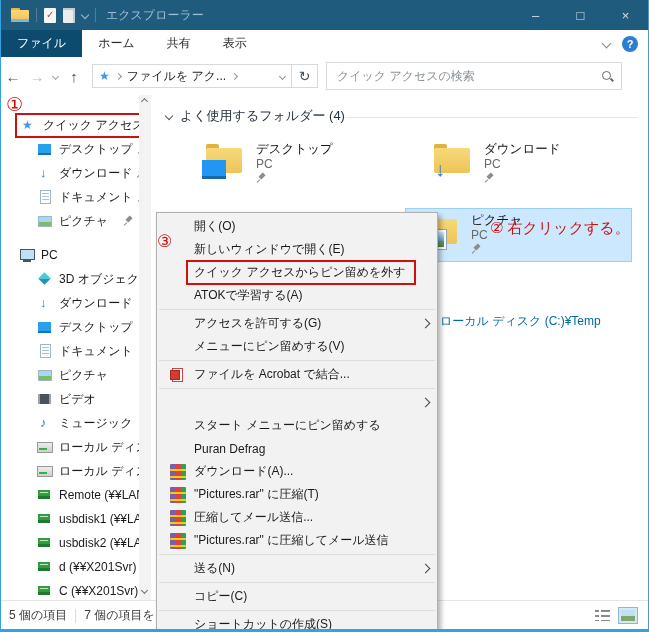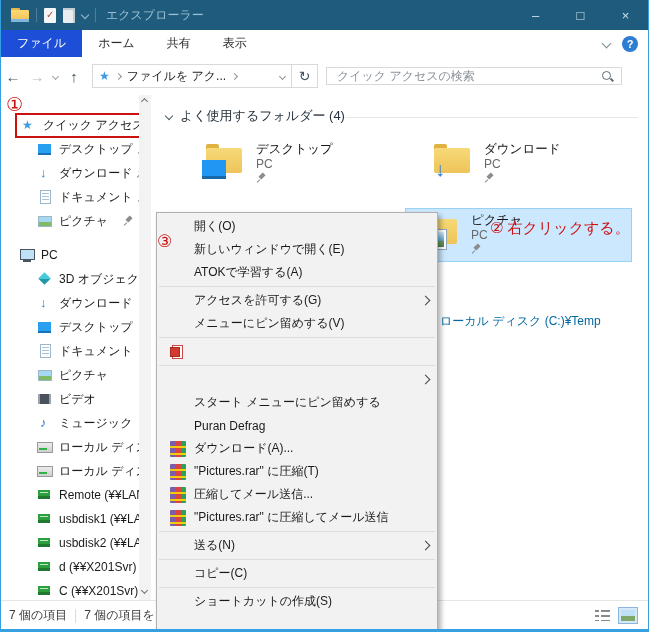--- a/index.html
+++ b/index.html
@@ -20,33 +20,33 @@
   .ic-checkdoc::after{content:"✓";position:absolute;left:2px;top:1px;color:#a5523b;font-size:10px;font-weight:bold;}
   .ic-doc{width:12px;height:15px;background:#e9edf0;border-radius:1px;box-shadow:inset -2px 2px 0 #c2ccd3;}
   .chev{display:inline-block;width:6px;height:6px;border-right:1.5px solid #5a6b78;border-bottom:1.5px solid #5a6b78;transform:rotate(45deg);}
   .chev.right{transform:rotate(-45deg);}
   .chev.up{transform:rotate(-135deg);}
   .chev.lite{border-color:#9fc0d4;width:5px;height:5px;}
   
   .ribbon{position:absolute;left:0;top:30px;right:0;height:27px;background:#fff;border-bottom:1px solid #d8dde2;display:flex;align-items:stretch;}
   .rtabs{display:flex;flex:1;}
   .rtab{padding:0 16px;display:flex;align-items:center;font-size:12px;color:#2b2b2b;}
-  .rtab.active{background:#1d4ed8;color:#fff;}
+  .rtab.active{background:#0c4a6e;color:#fff;}
   .ribbon-right{display:flex;align-items:center;gap:12px;padding-right:10px;}
   .help-ic{width:16px;height:16px;border-radius:50%;background:#2d7dd2;color:#fff;font-size:11px;font-weight:bold;display:flex;align-items:center;justify-content:center;}
   
   .addrbar{position:absolute;left:0;top:57px;right:0;height:38px;background:#fff;border-bottom:1px solid #e4e7ea;display:flex;align-items:center;font-size:13px;}
   .nav-a{width:24px;text-align:center;color:#41545f;font-size:15px;}
   .nav-a.dis{color:#b9c0c6;}
   .crumbbox{position:relative;margin-left:6px;width:200px;height:24px;border:1px solid #d9d9d9;display:flex;align-items:center;gap:6px;padding:0 6px;box-sizing:border-box;}
   .crumb-star{color:#3b9ae1;font-size:12px;}
   .crumbtext{font-size:12px;color:#1b1b1b;white-space:nowrap;}
   .crumb-dd{margin-left:auto;}
   .refreshbox{width:26px;height:24px;border:1px solid #d9d9d9;border-left:none;display:flex;align-items:center;justify-content:center;color:#41545f;font-size:14px;box-sizing:border-box;}
-  .searchbox{margin-left:8px;width:296px;height:18px;border:1px solid #d9d9d9;display:flex;align-items:center;box-sizing:border-box;padding:0 8px;}
+  .searchbox{margin-left:8px;width:296px;height:28px;border:1px solid #d9d9d9;display:flex;align-items:center;box-sizing:border-box;padding:0 8px;}
   .searchbox input{flex:1;border:none;outline:none;font-size:12px;color:#333;font-family:inherit;}
   .searchbox input::placeholder{color:#8a9299;}
   .ic-mag{position:relative;width:12px;height:12px;flex:none;}
   .ic-mag::before{content:"";position:absolute;left:1px;top:1px;width:7px;height:7px;border:1.4px solid #5f6a73;border-radius:50%;}
   .ic-mag::after{content:"";position:absolute;left:9px;top:9px;width:4px;height:1.6px;background:#5f6a73;transform:rotate(45deg);}
   
   .bodyarea{position:absolute;left:0;top:95px;right:0;height:505px;background:#fff;}
   .sidebar{position:absolute;left:0;top:0;width:138px;height:505px;overflow:hidden;padding-top:18px;box-sizing:border-box;}
   .srow{height:24px;display:flex;align-items:center;box-sizing:border-box;}
   .srow-in{display:inline-flex;align-items:center;gap:6px;padding:2px 4px;}
@@ -359,55 +359,60 @@
               <span class="tloc">PC</span>
               <span class="ic-pin"></span>
             </span>
           </div>
         </div>
       <div class="partial-path">ローカル ディスク (C:)¥Temp</div>
     </div>
   </div>
 
   <div class="statusbar">
-    <span class="st-left">7 個の項目</span>
+    <span class="st-left">5 個の項目</span>
     <span class="st-div"></span>
     <span>7 個の項目を</span>
     <span class="st-right">
       <span class="ic-viewlist"></span>
       <span class="ic-viewthumb"></span>
     </span>
   </div>
 
   <div class="ctxmenu">
       <div class="mitem">
         <span class="mic"></span>
         <span class="mlabel">開く(O)</span>
       </div>
       <div class="mitem">
         <span class="mic"></span>
         <span class="mlabel">新しいウィンドウで開く(E)</span>
       </div>
       <div class="mitem">
         <span class="mic"></span>
+        <span class="mlabel red-box-label">クイック アクセスからピン留めを外す</span>
+      </div>
+      <div class="mitem">
+        <span class="mic"></span>
         <span class="mlabel">ATOKで学習する(A)</span>
       </div>
       <div class="msep"></div>
       <div class="mitem">
         <span class="mic"></span>
         <span class="mlabel">アクセスを許可する(G)</span>
         <span class="chev right sub"></span>
       </div>
       <div class="mitem">
         <span class="mic"></span>
         <span class="mlabel">メニューにピン留めする(V)</span>
       </div>
       <div class="msep"></div>
       <div class="mitem">
         <span class="mic ic-acrobat"></span>
+        <span class="mlabel">ファイルを Acrobat で結合...</span>
       </div>
       <div class="msep"></div>
       <div class="mitem">
         <span class="mic"></span>
         <span class="chev right sub"></span>
       </div>
       <div class="mitem">
         <span class="mic"></span>
         <span class="mlabel">スタート メニューにピン留めする</span>
       </div>

